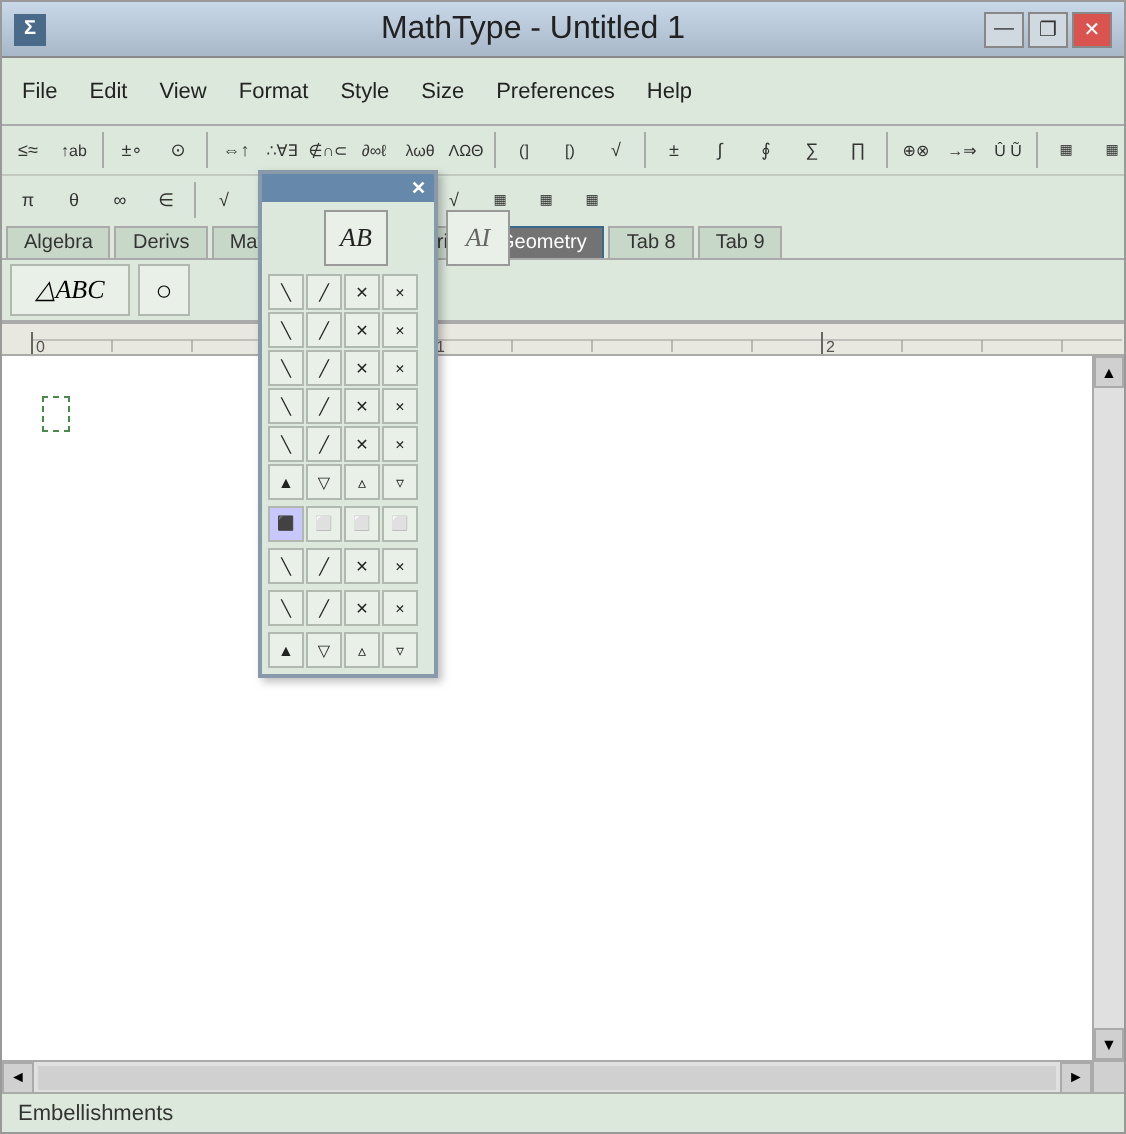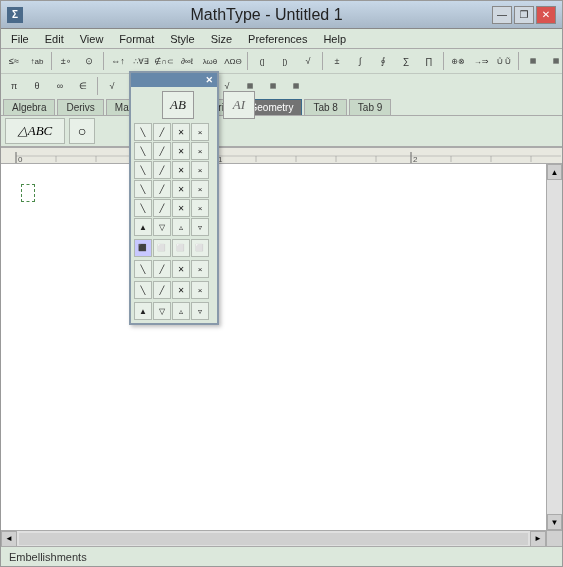--- a/index.html
+++ b/index.html
@@ -63,21 +63,21 @@
       font-size: 10px;
       cursor: pointer;
       color: #333;
     }
     .title-btn.close {
       background: #d9534f;
       color: white;
     }
     .menu-bar {
       background: #dce8dc;
-      height: 20px;
+      height: 34px;
       display: flex;
       align-items: center;
       border-bottom: 1px solid #aaa;
       flex-shrink: 0;
       padding: 0 2px;
     }
     .menu-item {
       padding: 2px 8px;
       font-size: 11px;
       color: #222;

